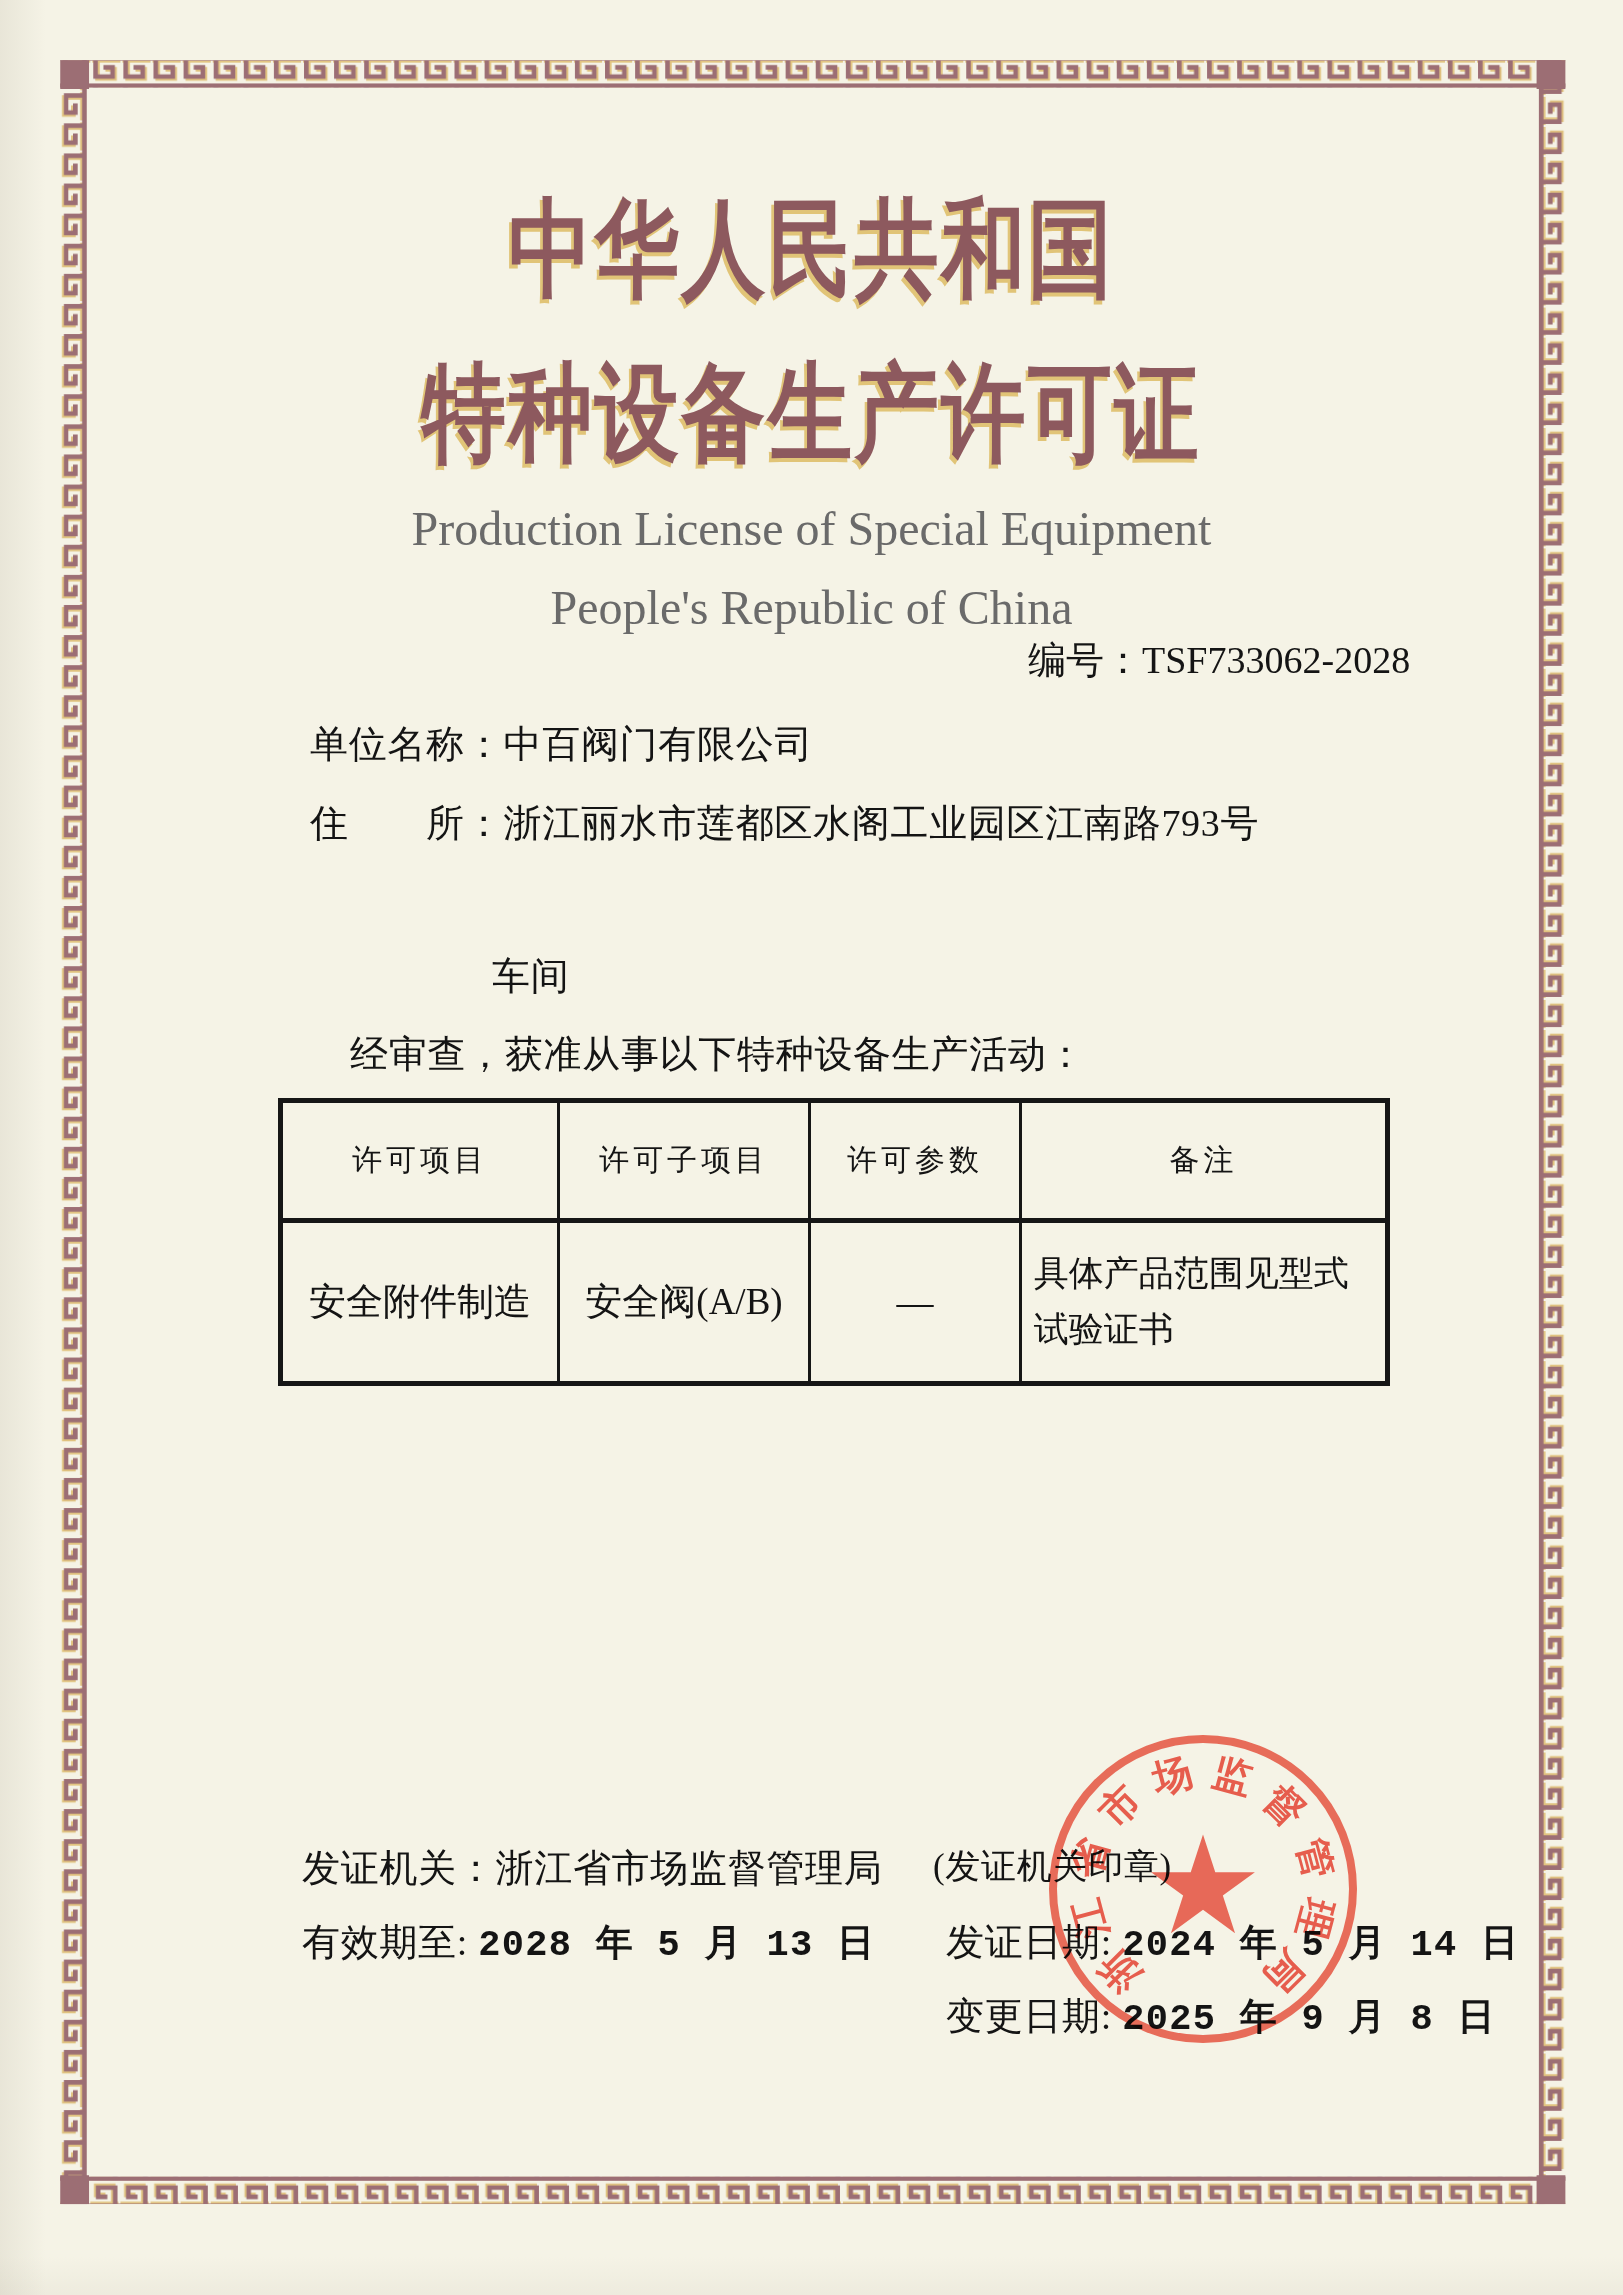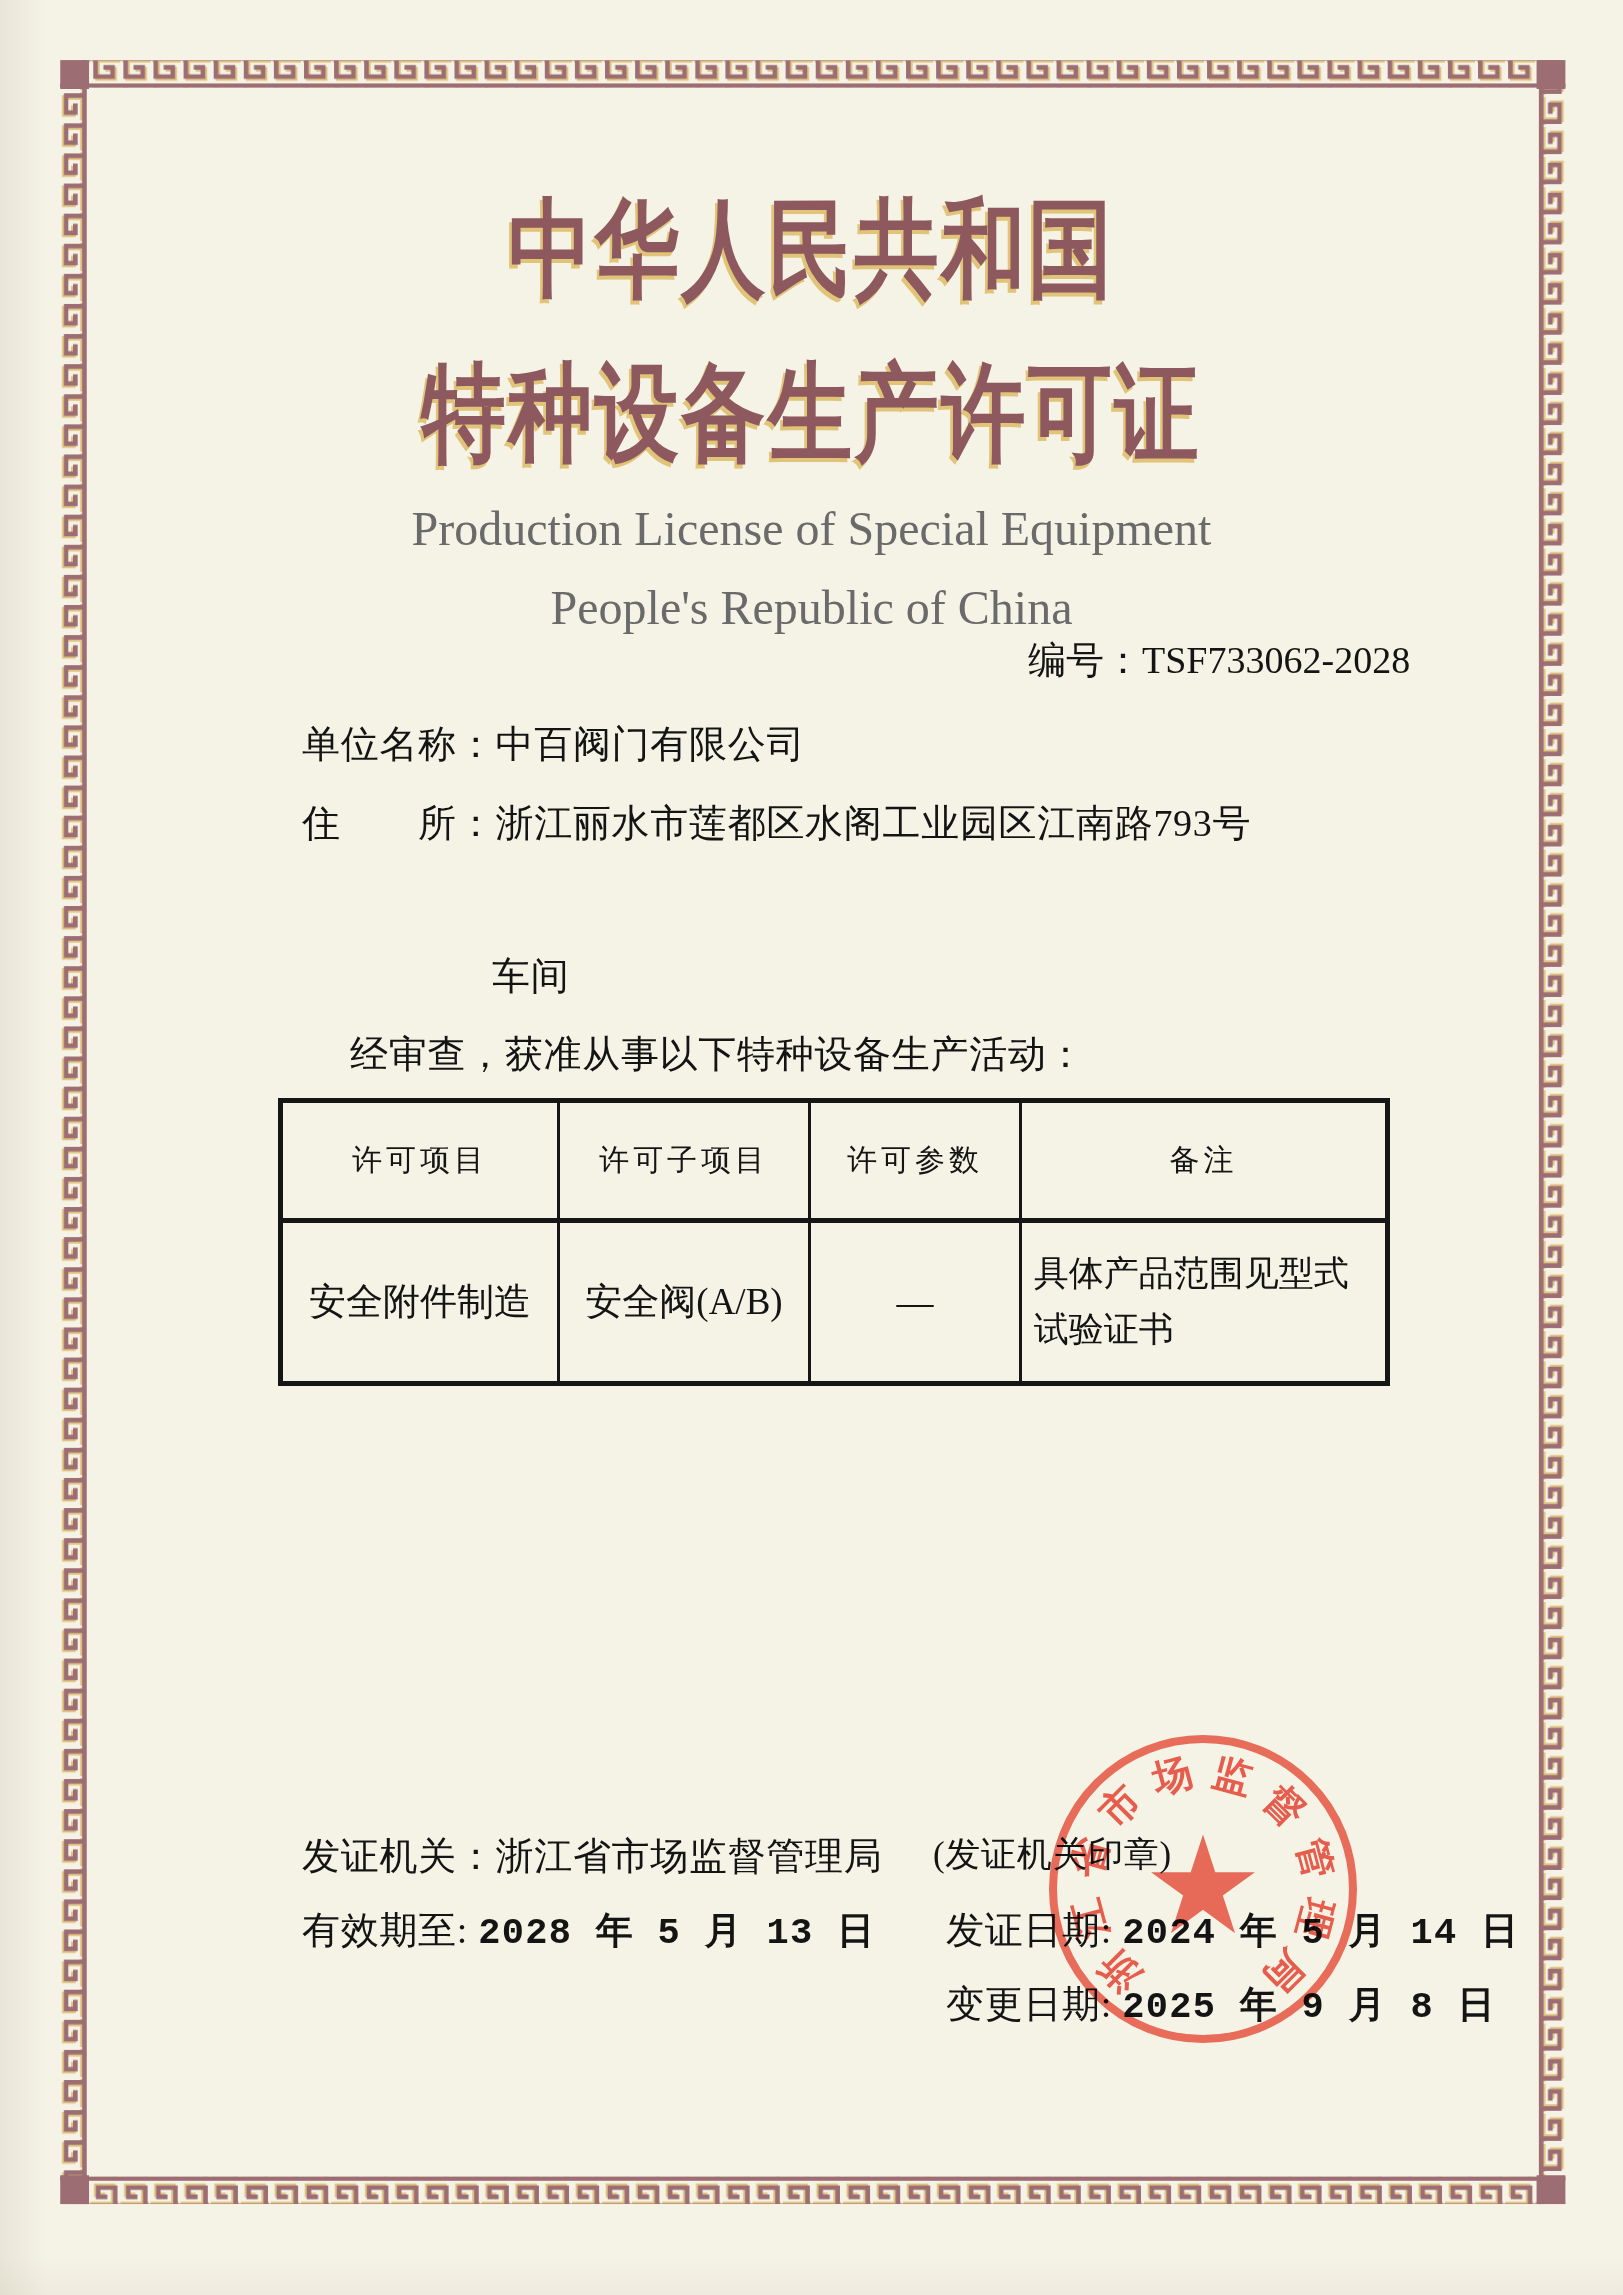--- a/index.html
+++ b/index.html
@@ -30,36 +30,36 @@
     text-shadow:-2.6px 3.3px 0 rgba(214,171,60,.65);}
   .title1{top:196px;font-size:84px;}
   .title2{top:360px;font-size:84px;}
   .eng{left:0;width:100%;text-align:center;color:#6a6a6a;}
   .eng1{top:505px;font-size:48px;}
   .eng2{top:584px;font-size:48px;}
 
   .licno{top:641px;left:1028px;font-size:38px;}
 
   .lbl,.val{font-size:38px;letter-spacing:0.7px;}
-  .lblpre{white-space:pre;}
+  .lblpre{white-space:pre;margin-left:8px;}
 
   .intro{top:1035px;left:350px;font-size:38px;letter-spacing:0.7px;}
 
   
   .lic-table{
     position:absolute;left:278px;top:1098px;width:1106px;height:288px;
     border-collapse:collapse;table-layout:fixed;border:5.9px solid #161616;
   }
   .lic-table th,.lic-table td{border:3.3px solid #161616;text-align:center;vertical-align:middle;font-weight:400;}
   .lic-table thead th{height:113px;font-size:30px;letter-spacing:3.9px;border-bottom:5.2px solid #161616;}
   .lic-table td{font-size:37px;}
   .lic-table td.remark{text-align:left;padding:0 11.8px;line-height:1.6;font-size:35px;white-space:normal;}
 
   
-  .foot{font-size:38px;letter-spacing:0.7px;}
+  .foot{font-size:38px;letter-spacing:0.7px;margin-top:12px;}
   .datenum{font-family:Liberation Mono, monospace;font-weight:600;font-size:37px;letter-spacing:1.3px;}
 
   
   .seal{position:absolute;left:1049px;top:1735px;width:308px;height:308px;mix-blend-mode:multiply;}
   .seal-ring{position:absolute;inset:0;border:8.5px solid rgba(239,88,72,.85);border-radius:50%;}
   .seal-char{
     position:absolute;left:50%;top:50%;width:47px;height:47px;margin:-23.6px 0 0 -23.6px;
     font-size:39px;line-height:47px;text-align:center;font-weight:700;
     color:rgba(238,80,66,.9);
   }

